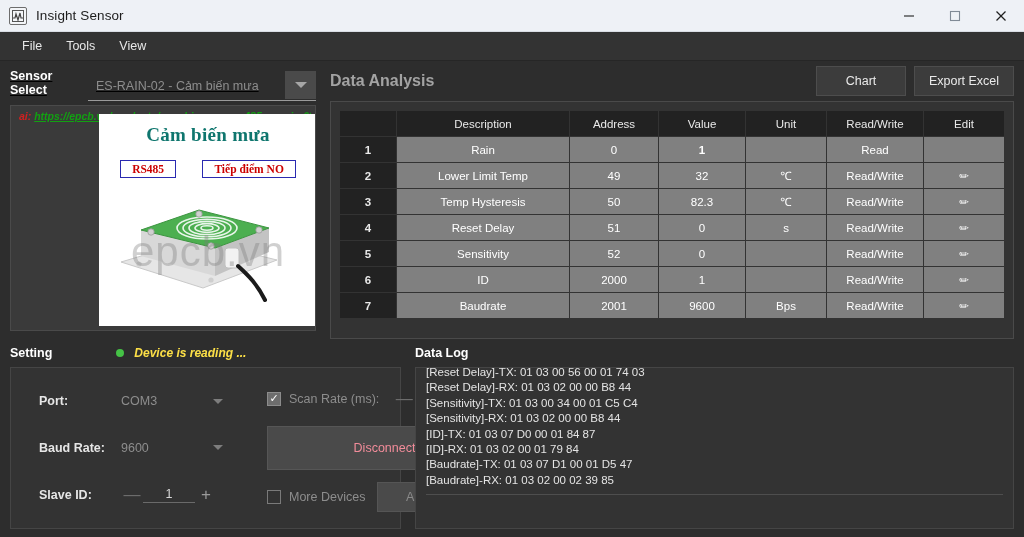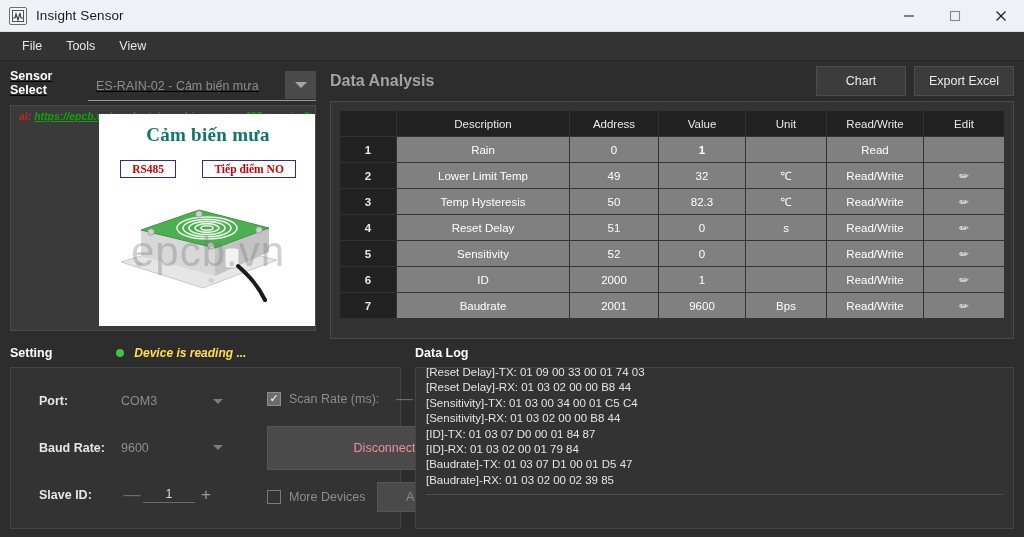--- a/index.html
+++ b/index.html
@@ -457,21 +457,21 @@
           </div>
         </div>
       </div>
 
       <div class="right-bottom">
         <div class="dl-header">
           <div class="dl-title">Data Log</div>
         </div>
         <div class="log-panel">
           <div class="log-inner">
-            <div class="log-line">[Reset Delay]-TX: 01 09 00 33 00 01 74 03</div>
+            <div class="log-line">[Reset Delay]-TX: 01 03 00 56 00 01 74 03</div>
             <div class="log-line">[Reset Delay]-RX: 01 03 02 00 00 B8 44</div>
             <div class="log-line">[Sensitivity]-TX: 01 03 00 34 00 01 C5 C4</div>
             <div class="log-line">[Sensitivity]-RX: 01 03 02 00 00 B8 44</div>
             <div class="log-line">[ID]-TX: 01 03 07 D0 00 01 84 87</div>
             <div class="log-line">[ID]-RX: 01 03 02 00 01 79 84</div>
             <div class="log-line">[Baudrate]-TX: 01 03 07 D1 00 01 D5 47</div>
             <div class="log-line">[Baudrate]-RX: 01 03 02 00 02 39 85</div>
             <div class="log-rule"></div>
           </div>
         </div>

